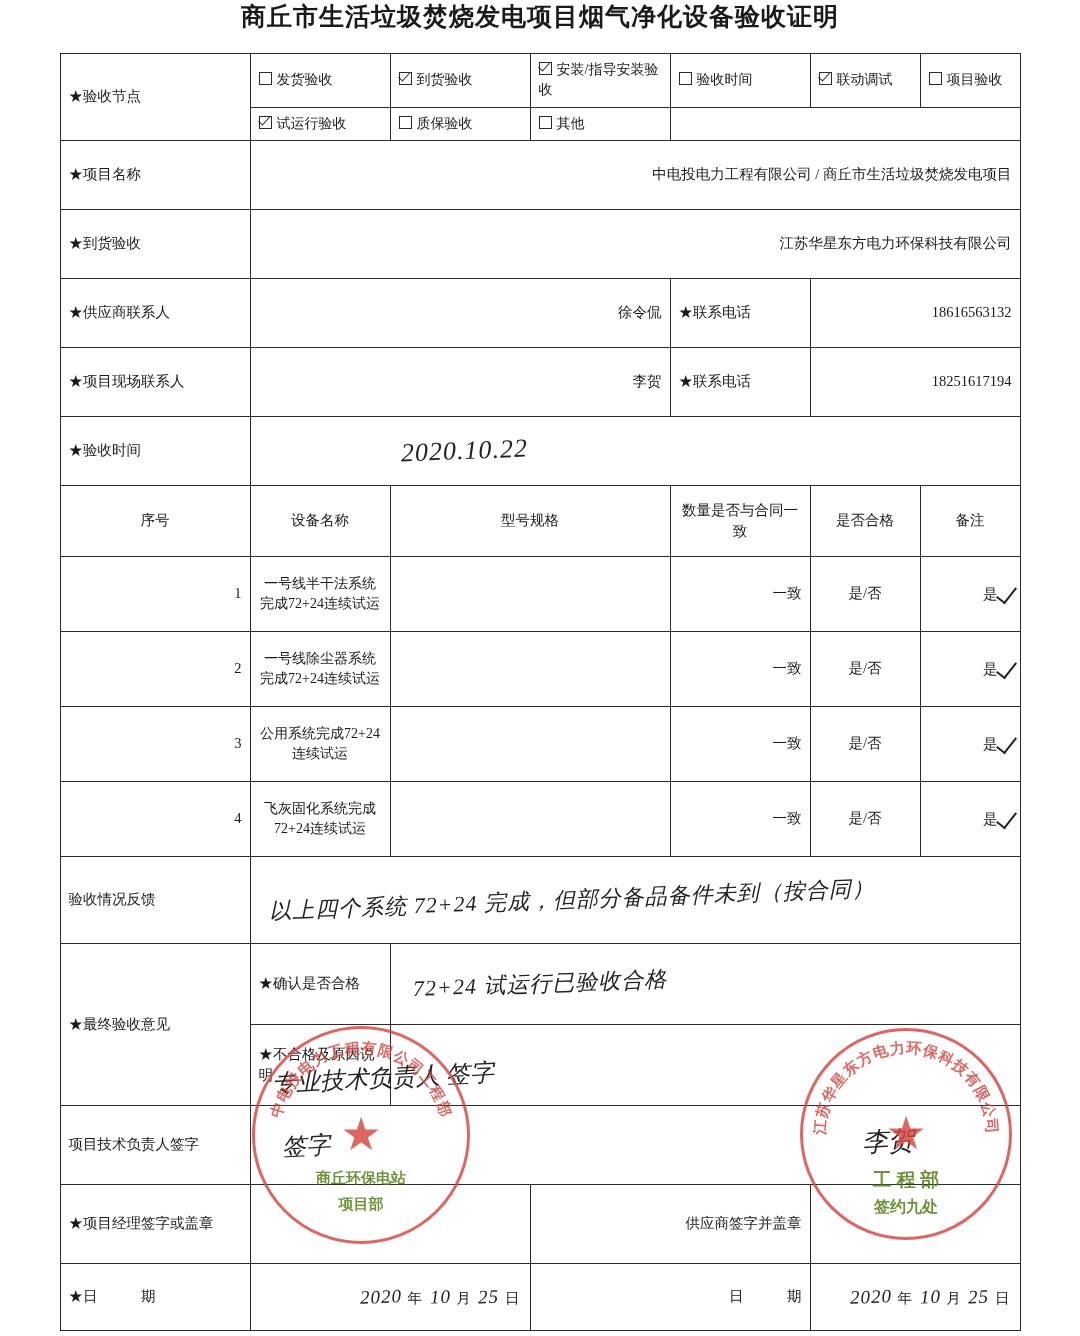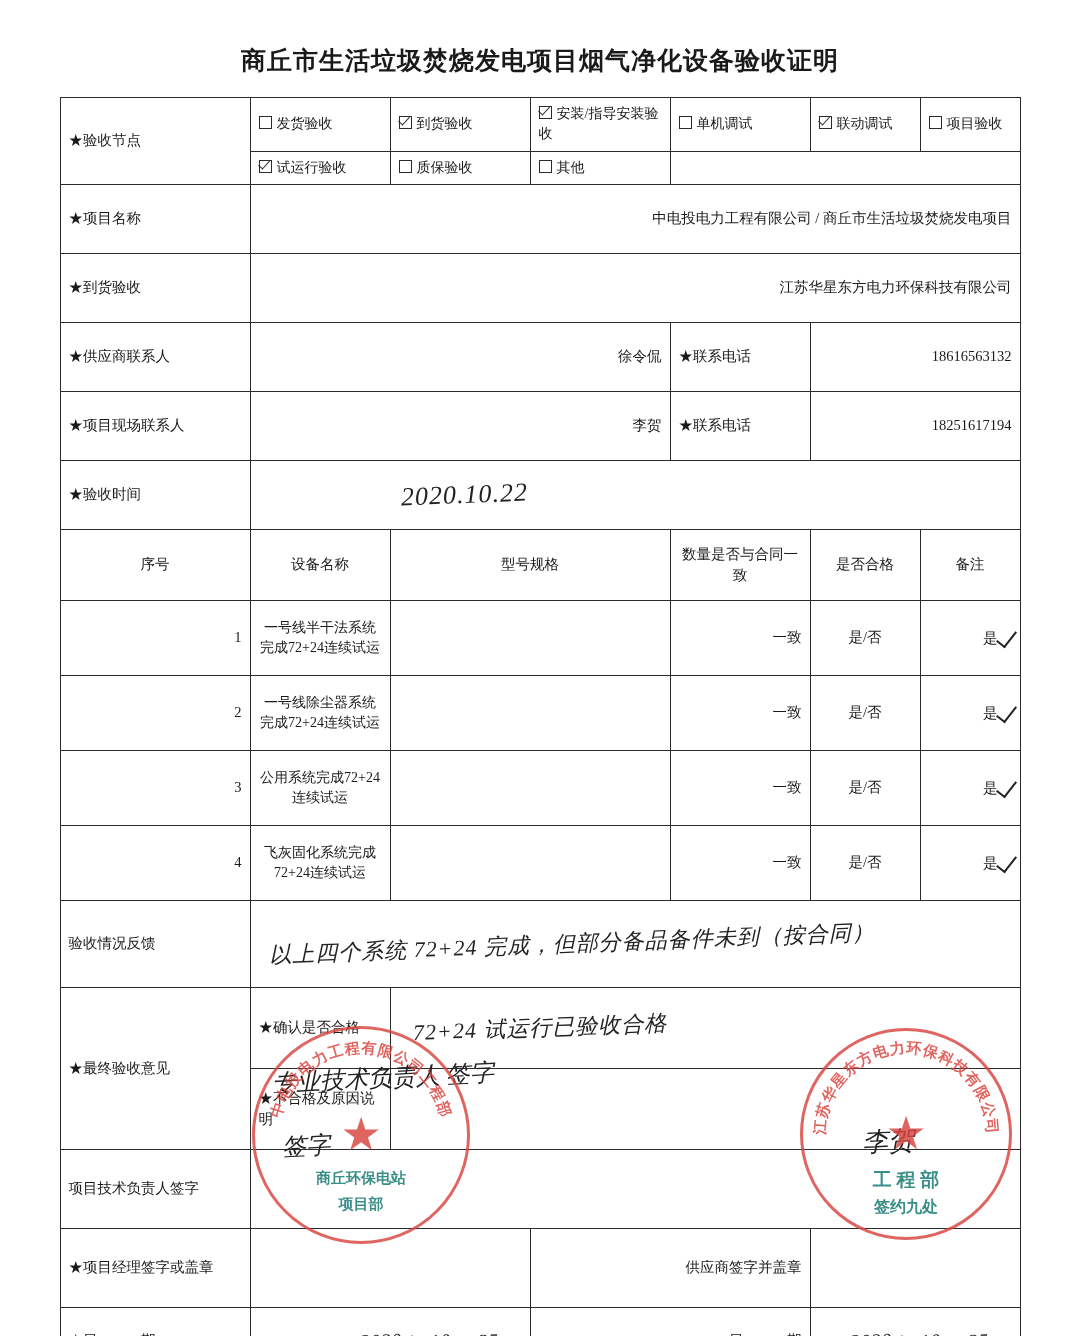--- a/index.html
+++ b/index.html
@@ -20,21 +20,20 @@
     width: 1080px;
     height: 1336px;
     box-sizing: border-box;
     padding: 0;
   }
   .doc-title {
     text-align: center;
     font-size: 25px;
     font-weight: bold;
     letter-spacing: 1px;
-    padding-top: 44px;
     padding-bottom: 20px;
     font-family: "Liberation Serif", "DejaVu Serif", serif;
   }
   table.form {
     border-collapse: collapse;
     width: 960px;
     margin: 0 auto;
     table-layout: fixed;
     font-size: 14.5px;
   }
@@ -128,21 +127,21 @@
     left: 0; top: 0; width: 100%; height: 100%;
   }
   .stamp .arc svg { width: 100%; height: 100%; display:block; }
   .stamp .arc text { fill: #d9443f; font-size: 15px; font-family: "Liberation Serif", serif; font-weight: bold; letter-spacing: 1px;}
   .stamp .sub {
     position: absolute;
     left: 0; width: 100%;
     text-align: center;
     font-size: 15px;
     font-weight: bold;
-    color: #0f766e;
+    color: #4d7c0f;
   }
   #stamp-left { left: 252px; top: 1026px; width: 212px; height: 212px; }
   #stamp-left .sub1 { top: 140px; }
   #stamp-left .sub2 { top: 166px; }
   #stamp-right { left: 800px; top: 1028px; width: 206px; height: 206px; }
   #stamp-right .sub1 { top: 136px; font-size: 19px;}
   #stamp-right .sub2 { top: 166px; font-size: 16px;}
   .ink {
     position: absolute;
     color: #222;
@@ -178,21 +177,21 @@
       <td class="chk-cell">
         <span class="chk"></span><span>发货验收</span>
       </td>
       <td class="chk-cell">
         <span class="chk on"></span><span>到货验收</span>
       </td>
       <td class="chk-cell" style="white-space:normal;">
         <span class="chk on"></span><span>安装/指导安装验收</span>
       </td>
       <td class="chk-cell">
-        <span class="chk"></span><span>单机调试</span>
+        <span class="chk"></span><span>验收时间</span>
       </td>
       <td class="chk-cell">
         <span class="chk on"></span><span>联动调试</span>
       </td>
       <td class="chk-cell">
         <span class="chk"></span><span>项目验收</span>
       </td>
     </tr>
 
     <tr>

